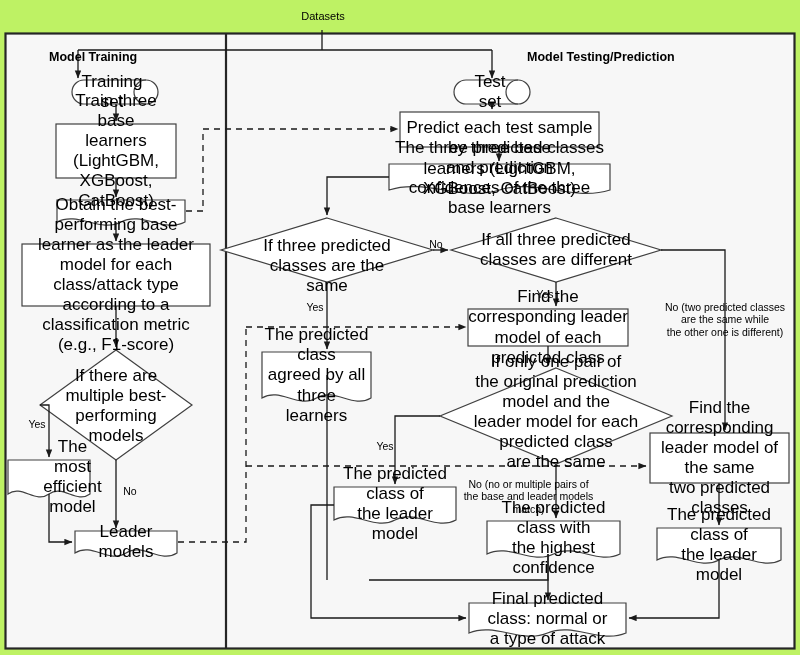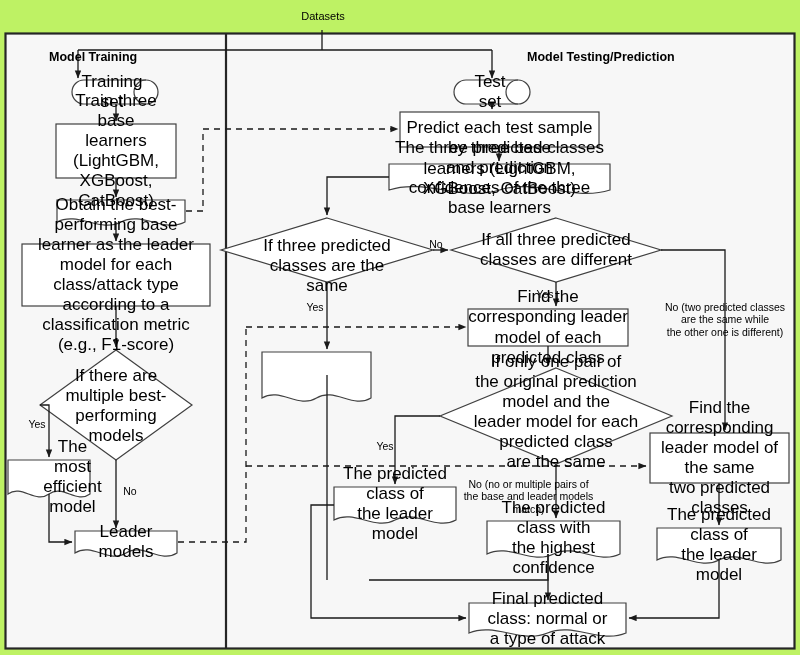--- a/index.html
+++ b/index.html
@@ -163,20 +163,23 @@
   <div class="lbl" style="left:75px;top:531px;width:102px;height:22px;">Leader models</div>
 
   <div class="lbl" style="left:400px;top:112px;width:199px;height:35px;margin-top:29px;">Predict each test sample by three base
 learners (LightGBM, XGBoost, CatBoost)</div>
   <div class="lbl" style="left:389px;top:164px;width:221px;height:28px;">The three predicted classes and prediction
 confidences of the three base learners</div>
   <div class="lbl" style="left:247px;top:250px;width:160px;height:32px;">If three predicted
 classes are the same</div>
   <div class="lbl" style="left:477px;top:234px;width:158px;height:32px;">If all three predicted
 classes are different</div>
+  <div class="lbl" style="left:262px;top:353px;width:109px;height:45px;">The predicted class
+agreed by all three
+learners</div>
   <div class="lbl" style="left:468px;top:309px;width:160px;height:37px;">Find the corresponding leader
 model of each predicted class</div>
   <div class="lbl" style="left:450px;top:381px;width:212px;height:62px;">If only one pair of
 the original prediction model and the
 leader model for each predicted class
 are the same</div>
   <div class="lbl" style="left:334px;top:488px;width:122px;height:32px;">The predicted class of
 the leader model</div>
   <div class="lbl" style="left:487px;top:522px;width:133px;height:32px;">The predicted class with
 the highest confidence</div>

